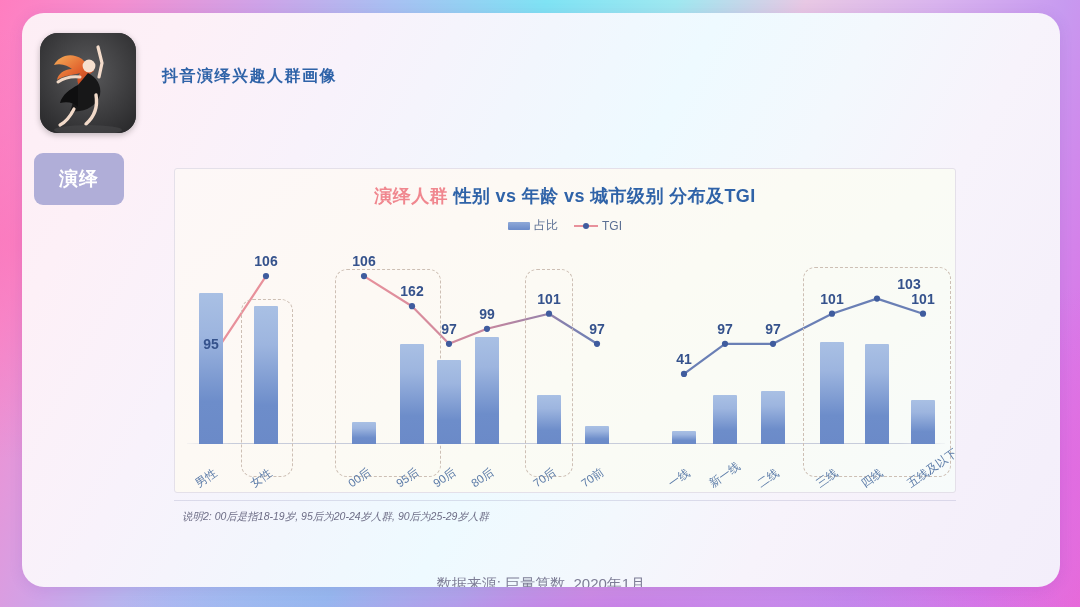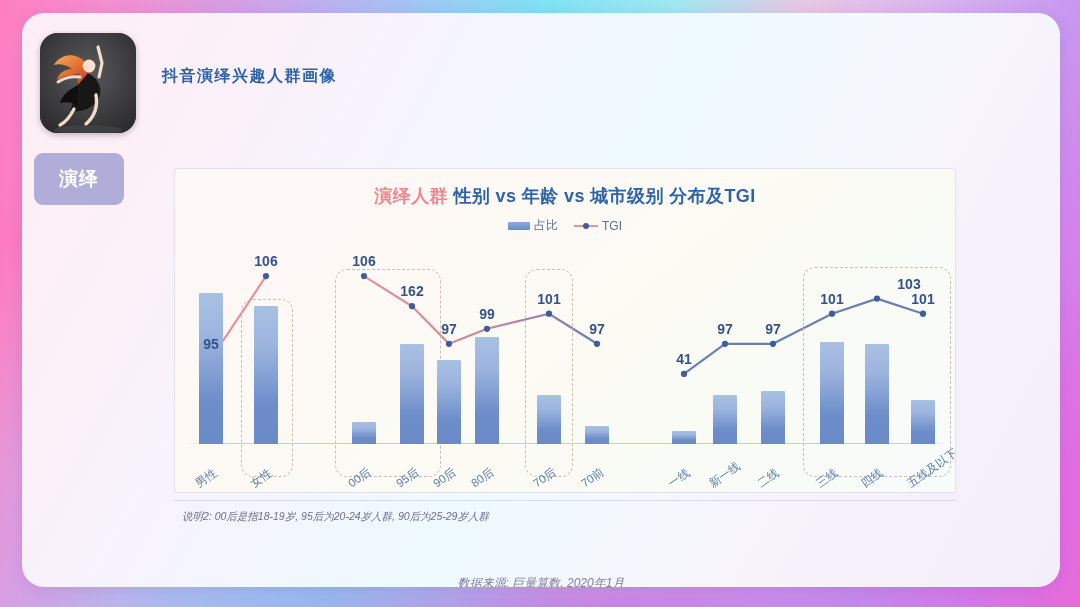--- a/index.html
+++ b/index.html
@@ -138,21 +138,21 @@
   .note-sep { position: absolute; left: 152px; top: 487px; width: 782px; height: 1px;
               background: rgba(170,170,200,.35); }
   .notes {
     position: absolute; left: 160px; top: 495px;
     font-size: 10.5px; font-style: italic; color: #6d6d86;
     line-height: 1.55;
   }
   .source {
     position: absolute; left: 0; right: 0; top: 562px;
     text-align: center;
-    font-size: 12px; font-style: italic; color: #7d7d96;
+    font-size: 15px; color: #7d7d96;
   }
 </style>
 </head>
 <body>
 
 <div class="bg-wash"></div>
 
 <div class="card">
 
   <div class="thumb">

